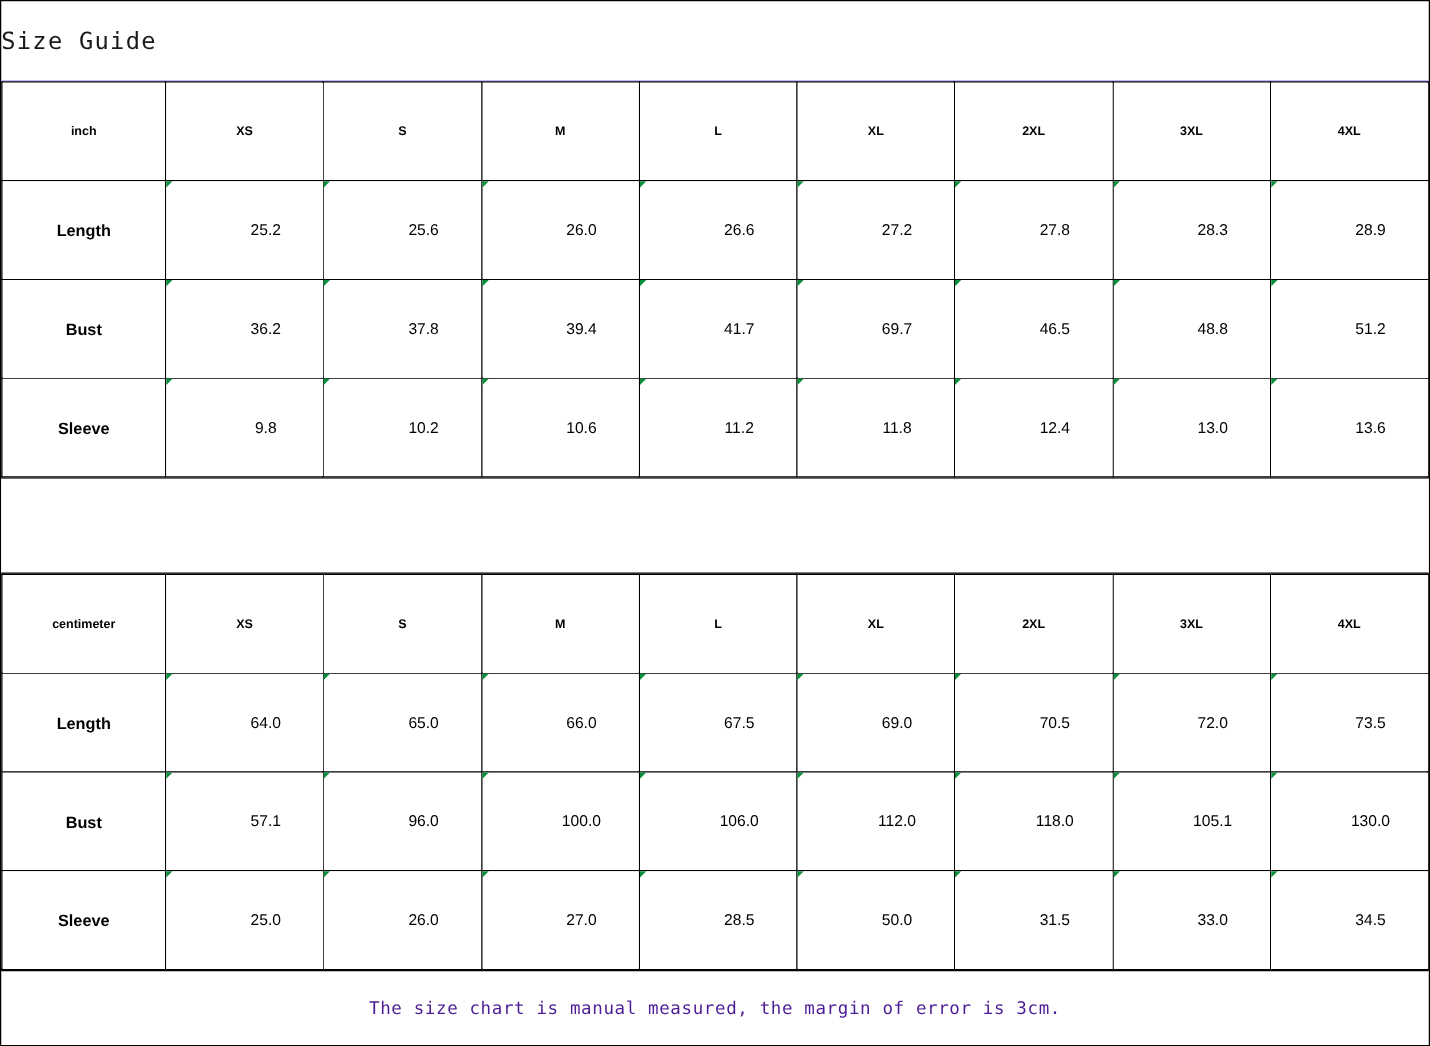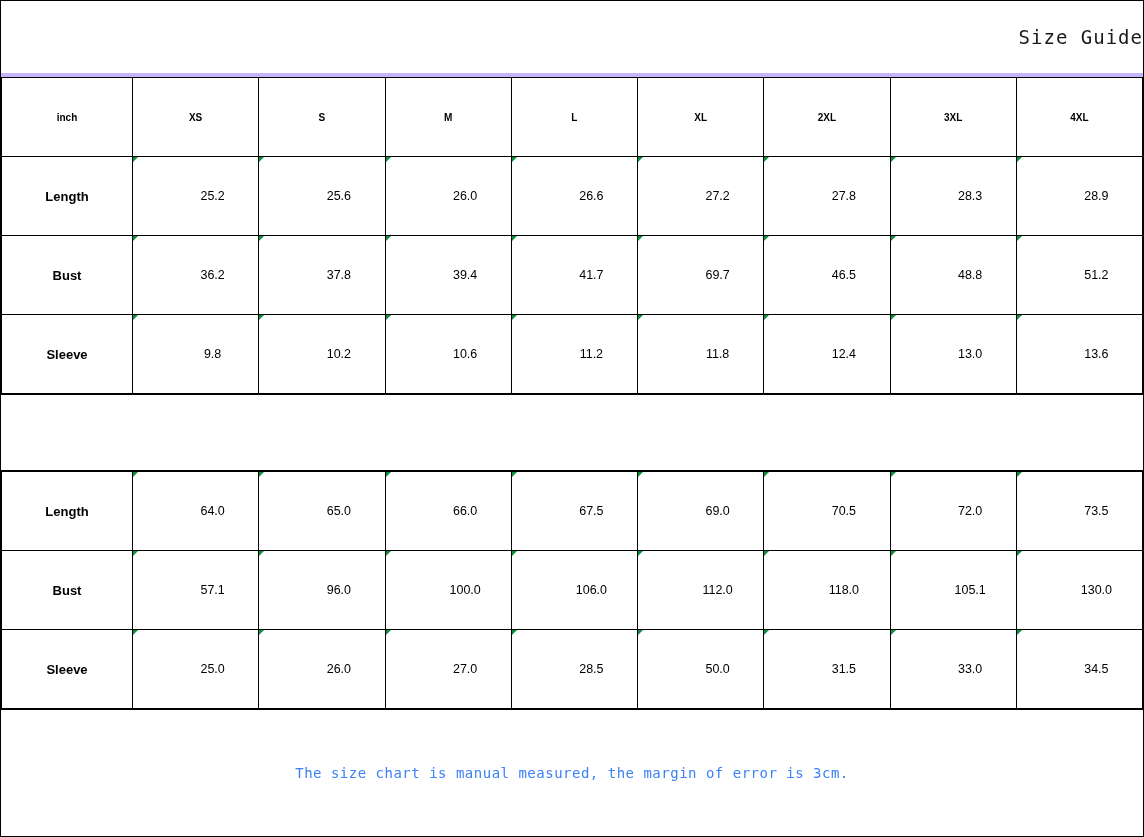--- a/index.html
+++ b/index.html
@@ -17,25 +17,25 @@
   .page {
     position: relative;
     width: 1144px;
     height: 837px;
     box-sizing: border-box;
     border: 1px solid #000000;
     display: flex;
     flex-direction: column;
   }
   .title-bar {
-    height: 76px;
+    height: 64px;
     display: flex;
     align-items: center;
-    justify-content: flex-end;
-    border-bottom: 4px solid #c4b5fd;
+    justify-content: flex-start;
+    border-bottom: 1px solid #c4b5fd;
     box-sizing: border-box;
   }
   .title-text {
     font-family: "DejaVu Sans Mono", monospace;
     font-size: 19px;
     letter-spacing: 1px;
     color: #1a1a1a;
   }
   table.size-table {
     width: 100%;
@@ -90,21 +90,21 @@
     flex: 1;
     display: flex;
     align-items: center;
     justify-content: center;
     box-sizing: border-box;
   }
   .footer-text {
     font-family: "DejaVu Sans Mono", monospace;
     font-size: 14px;
     letter-spacing: 0.5px;
-    color: #3b82f6;
+    color: #4c1d95;
   }
   .tbl-wrap { border-bottom: 1px solid #000; }
 </style>
 </head>
 <body>
 
 <div class="page">
 
   <div class="title-bar">
     <div class="title-text">Size Guide</div>
@@ -160,20 +160,31 @@
       </tbody>
     </table>
   </div>
 
   <div class="gap-block"></div>
 
   <div class="tbl-wrap">
     <table class="size-table">
       <tbody>
         <tr>
+          <td class="header-cell first-col">centimeter</td>
+          <td class="header-cell">XS</td>
+          <td class="header-cell">S</td>
+          <td class="header-cell">M</td>
+          <td class="header-cell">L</td>
+          <td class="header-cell">XL</td>
+          <td class="header-cell">2XL</td>
+          <td class="header-cell">3XL</td>
+          <td class="header-cell">4XL</td>
+        </tr>
+        <tr>
           <td class="row-label first-col">Length</td>
           <td class="value-cell mark">64.0</td>
           <td class="value-cell mark">65.0</td>
           <td class="value-cell mark">66.0</td>
           <td class="value-cell mark">67.5</td>
           <td class="value-cell mark">69.0</td>
           <td class="value-cell mark">70.5</td>
           <td class="value-cell mark">72.0</td>
           <td class="value-cell mark">73.5</td>
         </tr>

